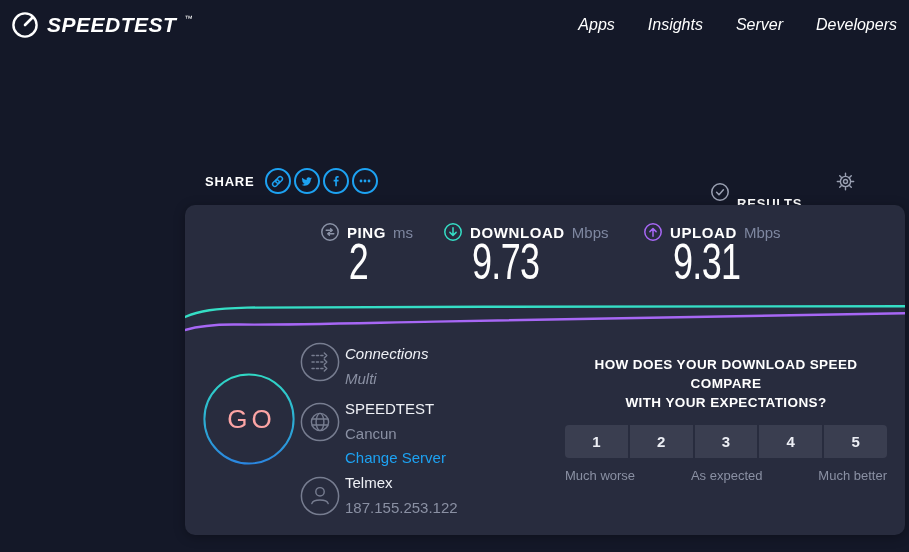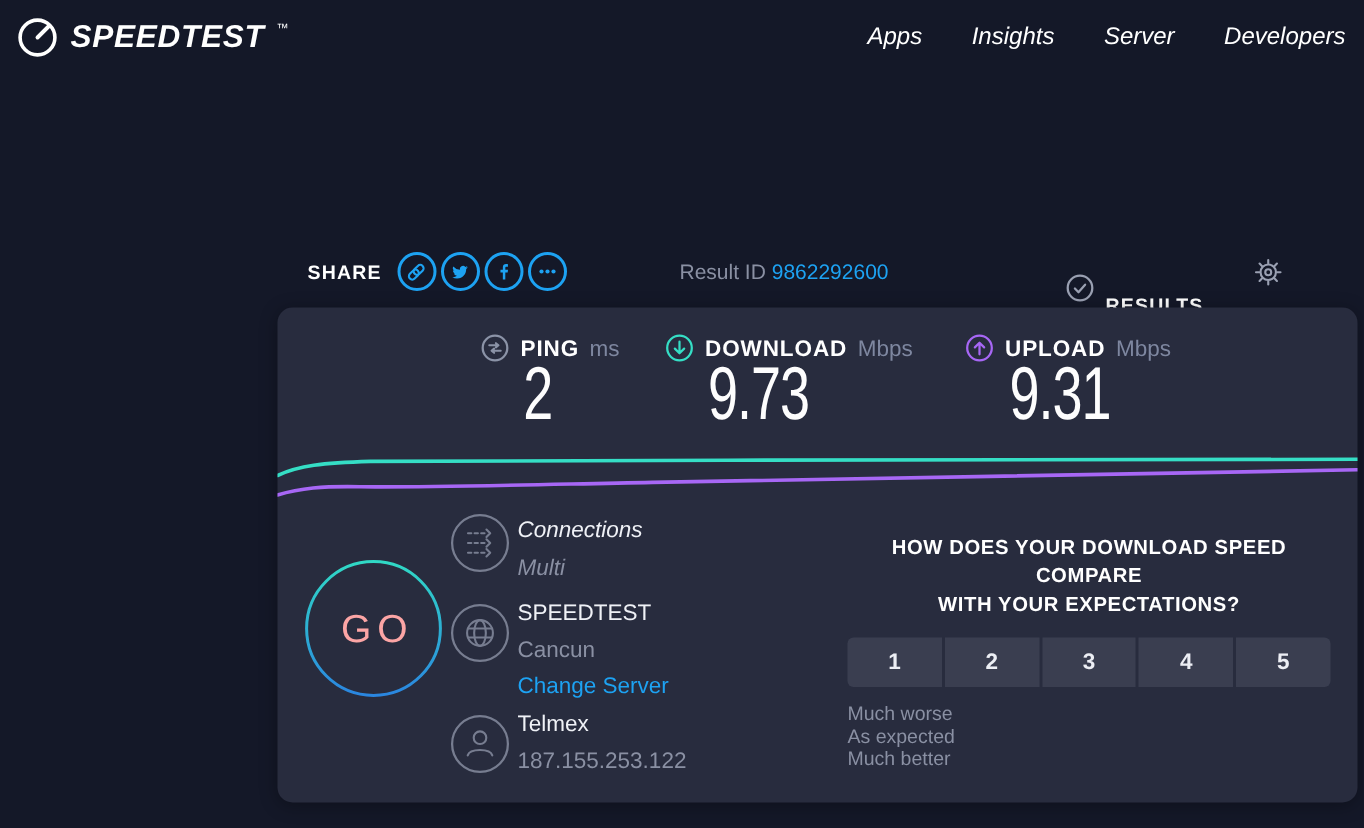--- a/index.html
+++ b/index.html
@@ -52,21 +52,21 @@
   .conn-sub { color:#8a90a3; font-size:15px; line-height:18px; margin-top:7px; }
   .conn-link { color:#1da2f2; font-size:15px; line-height:18px; margin-top:6px; cursor:pointer; }
 
   
   .survey { position:absolute; left:380px; top:150px; width:322px; }
   .survey-q { color:#fff; font-size:13.5px; font-weight:bold; letter-spacing:0.4px; text-align:center; line-height:19px; }
   .survey-buttons { display:flex; gap:2px; margin-top:13px; }
   .survey-btn { flex:1; height:33px; background:#3a3e50; color:#eceef4; font-size:15px; font-weight:bold; display:flex; align-items:center; justify-content:center; cursor:pointer; }
   .survey-btn:first-child { border-radius:4px 0 0 4px; }
   .survey-btn:last-child { border-radius:0 4px 4px 0; }
-  .survey-scale { display:flex; justify-content:space-between; margin-top:10px; color:#8a90a3; font-size:13px;flex-direction:column; }
+  .survey-scale { display:flex; justify-content:space-between; margin-top:10px; color:#8a90a3; font-size:13px; }
 
   svg { display:block; }
 </style>
 </head>
 <body>
 
 <div class="screen">
 
   <div class="header">
     <div class="logo">
@@ -120,23 +120,20 @@
             <svg width="14" height="14" viewBox="0 0 14 14" fill="#1da2f2">
               <circle cx="3" cy="7" r="1.4"></circle>
                 <circle cx="7" cy="7" r="1.4"></circle>
                 <circle cx="11" cy="7" r="1.4"></circle>
             </svg>
           </span>
         </div>
       </div>
     </div>
 
-    <div class="resultid">
-      <span>Result ID </span><a>9862292600</a>
-    </div>
 
     <div class="tool-group g-results">
       <span>
         <svg width="20" height="20" viewBox="0 0 20 20" fill="none" stroke="#9aa0b2" stroke-width="1.5">
           <circle cx="10" cy="10" r="8.2"></circle>
           <path d="M6.6 10.3 l2.4 2.5 4.4-5" stroke-linecap="round" stroke-linejoin="round"></path>
         </svg>
       </span>
       <span class="tool-label">RESULTS</span>
     </div>

